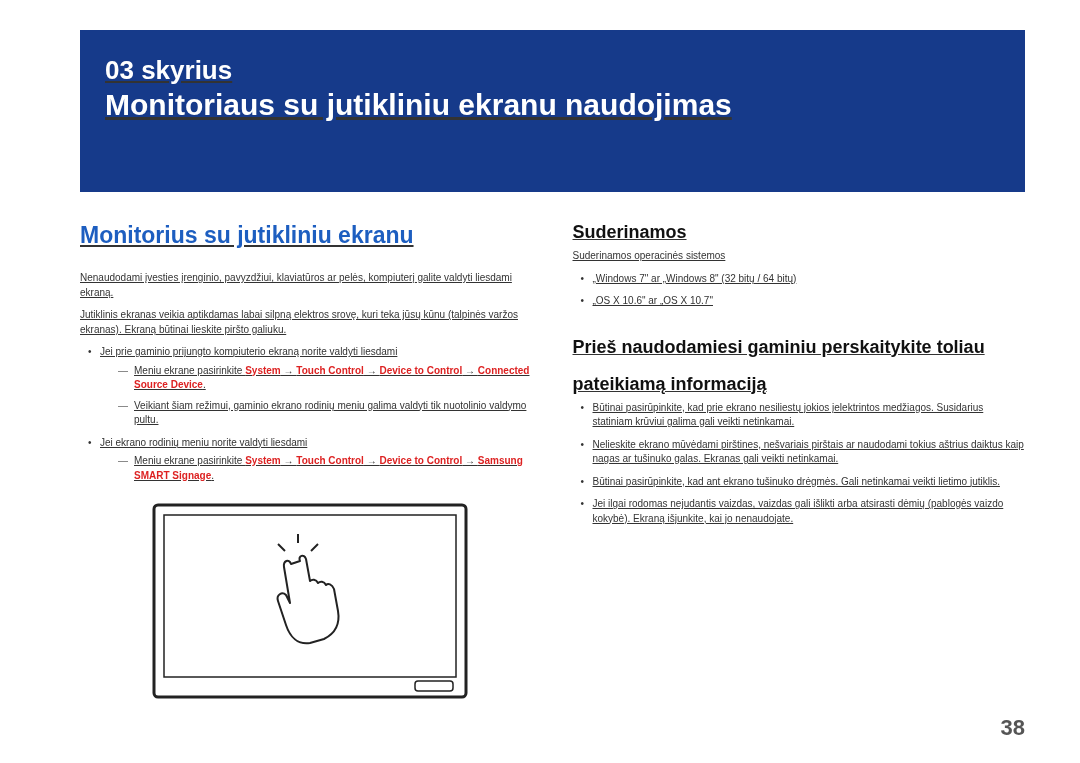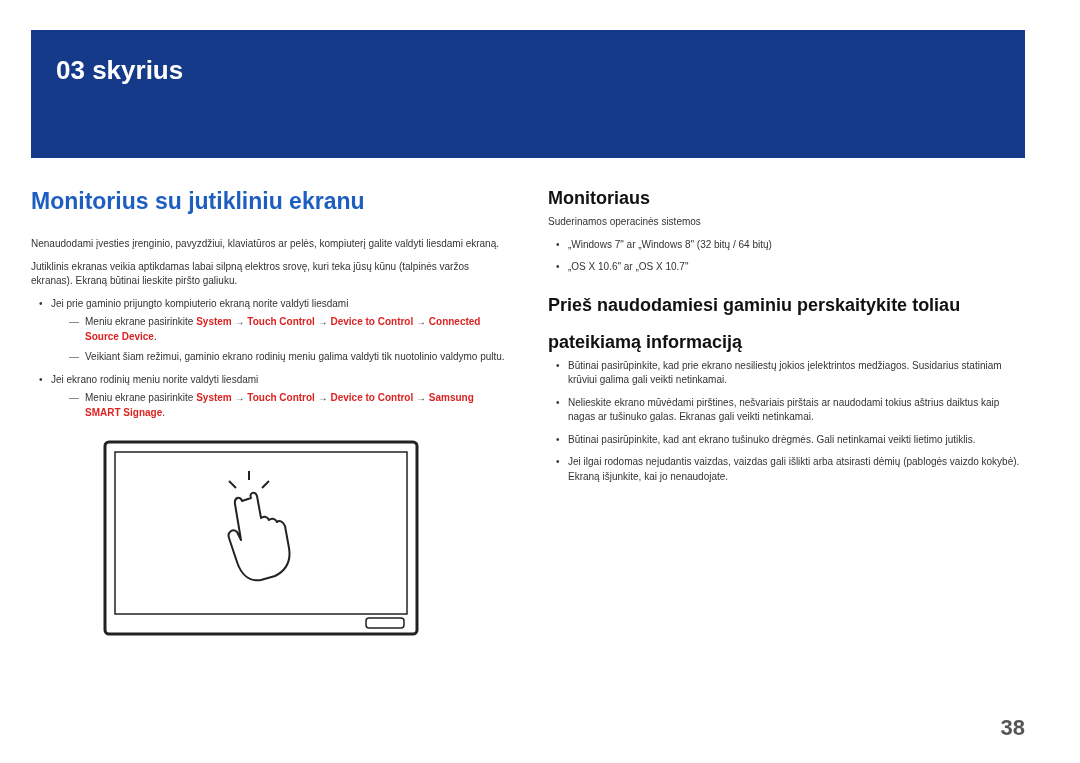--- a/index.html
+++ b/index.html
@@ -5,21 +5,22 @@
   * { margin: 0; padding: 0; box-sizing: border-box; }
   body {
     font-family: "Segoe UI", Tahoma, Arial, sans-serif;
     background: #ffffff;
     width: 1080px;
     height: 763px;
     position: relative;
     color: #333;
   }
   .page {
-    padding: 30px 55px 0 31px;
+    padding: 30px 55px 0 80px;
+    text-decoration: underline;
   }
   .header-banner {
     background: #163a8a;
     color: #fff;
     padding: 25px 25px 70px 25px;
     border-radius: 0;
     margin-bottom: 30px;
   }
   .chapter-num {
     font-size: 26px;
@@ -40,21 +41,21 @@
     font-size: 23px;
     font-weight: 600;
     margin-bottom: 22px;
   }
   .section-h2 {
     color: #111;
     font-size: 18px;
     font-weight: 700;
     margin-bottom: 6px;
   }
-  .section-h2.mt { margin-top: 20px; }
+  .section-h2.mt { margin-top: 28px; }
   .body-text {
     font-size: 10px;
     line-height: 1.45;
     color: #333;
     margin-bottom: 8px;
   }
   ul.bullets {
     list-style: none;
     font-size: 10px;
     margin-left: 8px;
@@ -103,20 +104,21 @@
     height: 200px;
   }
 </style>
 </head>
 <body>
 
 <div class="page">
 
   <div class="header-banner">
     <div class="chapter-num">03 skyrius</div>
+    <div class="chapter-title">Monitoriaus su jutikliniu ekranu naudojimas</div>
   </div>
 
   <div class="columns">
 
     <div class="col">
       <h2 class="section-h1">Monitorius su jutikliniu ekranu</h2>
       <p class="body-text">Nenaudodami įvesties įrenginio, pavyzdžiui, klaviatūros ar pelės, kompiuterį galite valdyti liesdami ekraną.</p>
       <p class="body-text">Jutiklinis ekranas veikia aptikdamas labai silpną elektros srovę, kuri teka jūsų kūnu (talpinės varžos ekranas). Ekraną būtinai lieskite piršto galiuku.</p>
 
       <ul class="bullets">
@@ -148,21 +150,21 @@
           <g stroke="#222" stroke-width="2" fill="none">
             <path d="M135 50 L128 43"></path>
             <path d="M148 42 L148 33"></path>
             <path d="M161 50 L168 43"></path>
           </g>
         </svg>
       </div>
     </div>
 
     <div class="col">
-      <h3 class="section-h2">Monitoriaus</h3>
+      <h3 class="section-h2">Suderinamos</h3>
       <p class="body-text">Suderinamos operacinės sistemos</p>
       <ul class="bullets">
         <li>„Windows 7" ar „Windows 8" (32 bitų / 64 bitų)</li>
         <li>„OS X 10.6" ar „OS X 10.7"</li>
       </ul>
 
       <h3 class="section-h2 mt">Prieš naudodamiesi gaminiu perskaitykite toliau</h3>
       <h3 class="section-h2" style="margin-top:16px">pateikiamą informaciją</h3>
 
       <ul class="bullets">

